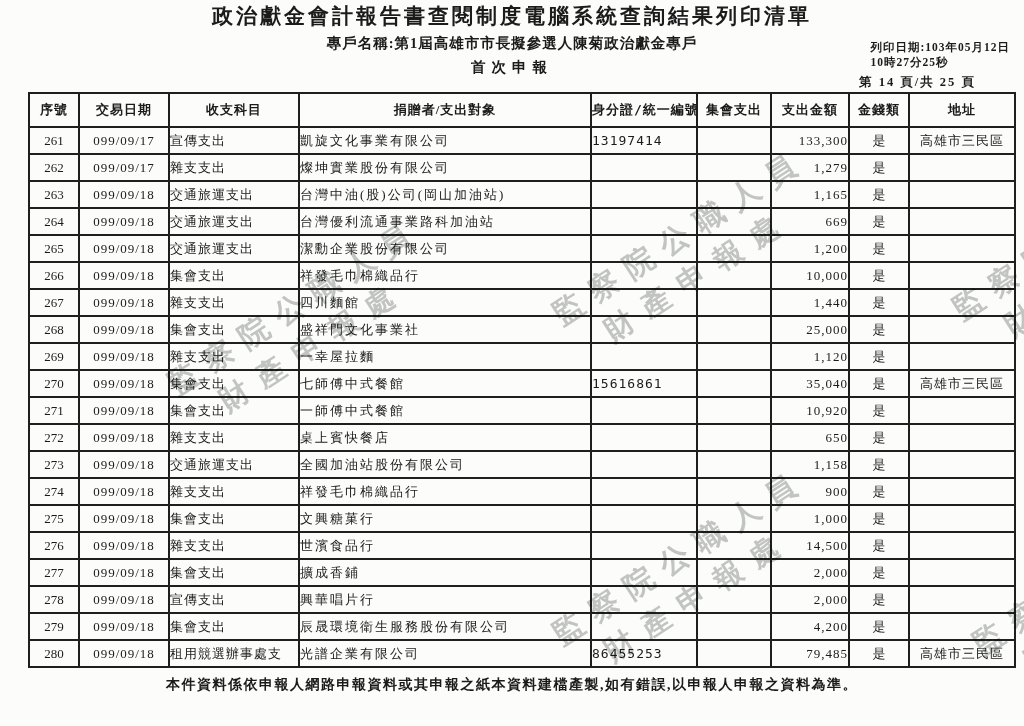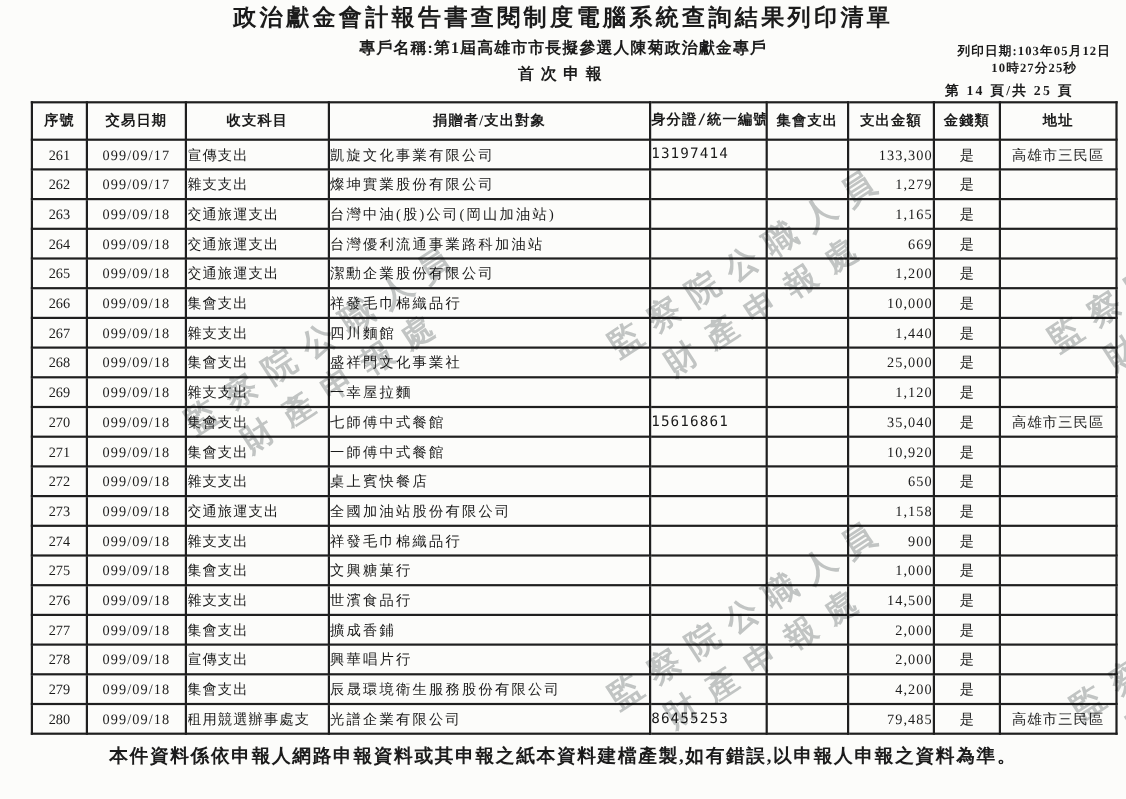--- a/index.html
+++ b/index.html
@@ -20,21 +20,21 @@
   .subtitle{
     text-align:center;font-size:14.5px;font-weight:bold;
     letter-spacing:1px;margin-top:4px;
   }
   .report-type{
     text-align:center;font-size:14.5px;font-weight:bold;
     letter-spacing:6px;margin-top:5px;
   }
   .print-info{
     position:absolute;top:40px;right:14px;
-    font-size:11.5px;font-weight:bold;text-align:center;line-height:15px;
+    font-size:11.5px;font-weight:bold;text-align:left;line-height:15px;
     letter-spacing:1px;
   }
   .page-info{
     position:absolute;top:74px;right:48px;
     font-size:12.5px;font-weight:bold;letter-spacing:2px;
   }
   
   table.report{
     position:absolute;left:28px;top:92px;
     width:968px;border-collapse:collapse;table-layout:fixed;
@@ -43,32 +43,32 @@
   table.report th,table.report td{
     border:2px solid #1f1f1f;
     font-size:13px;line-height:14px;
     padding:0;overflow:hidden;white-space:nowrap;
   }
   table.report th{height:32px;font-weight:bold;letter-spacing:1px;}
   table.report td{height:25px;}
   th.h-id{font-size:11.5px;letter-spacing:0;}
   .c-seq{width:48px;text-align:center;}
   .c-date{width:88px;text-align:center;letter-spacing:1px;}
-  .c-cat{width:128px;text-align:left;padding-left:11px;letter-spacing:1px;border-radius:13px;}
+  .c-cat{width:128px;text-align:left;padding-left:11px;letter-spacing:1px;}
   .c-target{width:290px;text-align:left;padding-left:14px;letter-spacing:2px;margin-top:18px;}
   .c-id{width:104px;text-align:left;padding-left:7px;font-family:"DejaVu Sans Mono",monospace;font-size:11px;letter-spacing:1px;}
   .c-in{width:72px;text-align:right;padding-right:6px;}
   .c-out{width:76px;text-align:right;padding-right:5px;letter-spacing:1px;}
   .c-money{width:58px;text-align:center;}
   .c-addr{width:104px;text-align:center;letter-spacing:1px;margin-left:14px;}
   th.c-cat,th.c-target,th.c-id,th.c-in,th.c-out,th.c-addr{text-align:center;padding-left:0;}
   
   .footer-note{
     position:absolute;left:0;top:676px;width:100%;
-    text-align:center;font-size:17px;font-weight:bold;letter-spacing:1.5px;
+    text-align:center;font-size:14px;font-weight:bold;letter-spacing:1.5px;
   }
   
   .watermark{
     position:absolute;z-index:6;pointer-events:none;
     transform:rotate(-33deg);transform-origin:left top;
     color:rgba(125,130,130,0.45);
     font-weight:bold;white-space:nowrap;
     mix-blend-mode:multiply;
   }
   .watermark .wm1{display:block;font-size:30px;letter-spacing:12px;}

